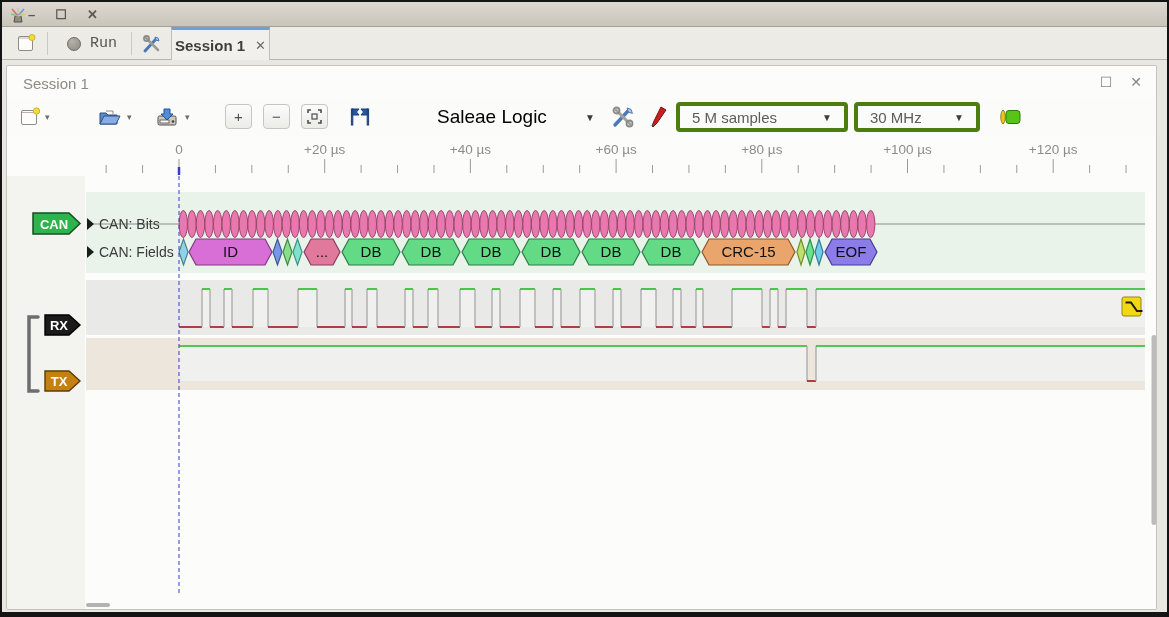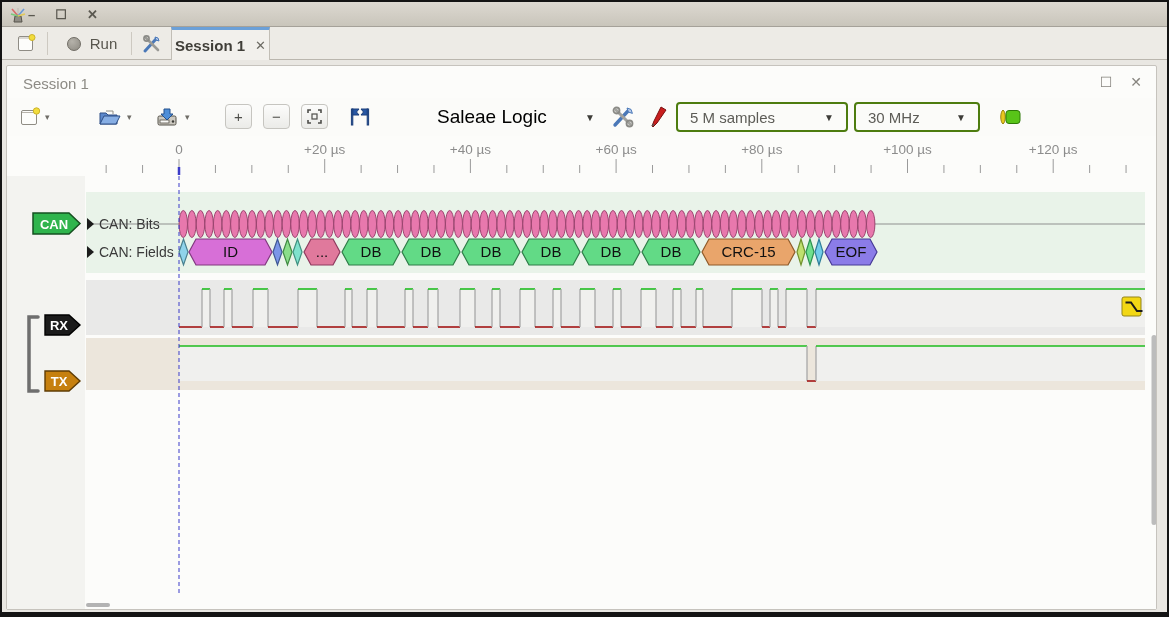--- a/index.html
+++ b/index.html
@@ -16,21 +16,21 @@
   .win-ctrls { display:flex; gap:20px; margin-right:14px; color:#5a5850;
                font-size:13px; font-weight:bold; }
   .win-ctrls span { cursor:default; line-height:1; }
 
   
   .main-toolbar { position:relative; height:33px; background:#edebe6;
                   border-bottom:1px solid #bab6ae; }
   .mt-btn { position:absolute; top:2px; height:29px; display:flex; align-items:center;
             justify-content:center; border-radius:3px; }
   .mt-sep { position:absolute; top:5px; width:1px; height:23px; background:#cdc9c1; }
-  .run-btn { left:52px; width:76px; gap:9px; }
+  .run-btn { left:52px; width:76px; gap:9px;font-family:Liberation Mono, monospace; }
   .run-led { width:14px; height:14px; border-radius:50%; background:radial-gradient(circle at 35% 30%,#b5b2aa,#8d8a82);
              border:1px solid #6f6c64; }
   .run-label { font-size:15px; color:#57554d; }
   .tab { position:absolute; left:169px; top:0; width:99px; height:33px;
          background:#f2f0ec; border-left:1px solid #c2beb6; border-right:1px solid #c2beb6;
          border-top:3px solid #6ba0d8; display:flex; align-items:center; justify-content:center; gap:10px; }
   .tab-label { font-size:15px; font-weight:bold; color:#403e38; }
   .tab-close { font-size:13px; color:#6b6962; }
 
   
@@ -41,21 +41,21 @@
   .sub-ctrls { position:absolute; right:14px; top:8px; display:flex; gap:18px;
                color:#87857f; font-size:14px; }
 
   
   .session-toolbar { position:relative; height:38px; background:#fbfbf9; }
   .st-item { position:absolute; top:4px; height:30px; display:flex; align-items:center;
              justify-content:center; }
   .st-arrow { color:#6e6c66; font-size:9px; }
   .zoom-btn { width:27px; height:25px; top:6px; border:1px solid #c6c5c0; border-radius:4px;
               background:linear-gradient(#fcfcfb,#ebebe8); color:#4e4e4a; font-size:15px; }
-  .combo { border:2px solid #4d7c0f; border-radius:4px; background:#fbfbf9;
+  .combo { border:4px solid #4d7c0f; border-radius:4px; background:#fbfbf9;
            display:flex; align-items:center; justify-content:space-between;
            padding:0 12px; font-size:15px; color:#5d5c57; }
   .combo .st-arrow, .device-arrow { font-size:10px; color:#3d3c38; }
   .device-label { font-size:19px; color:#000000; }
 
   
   .trace-wrap { position:absolute; left:0; top:70px; width:1149px; height:473px; }
   svg text { font-family:"Liberation Sans", sans-serif; }
 </style>
 <title>Session 1 - PulseView</title></head>

